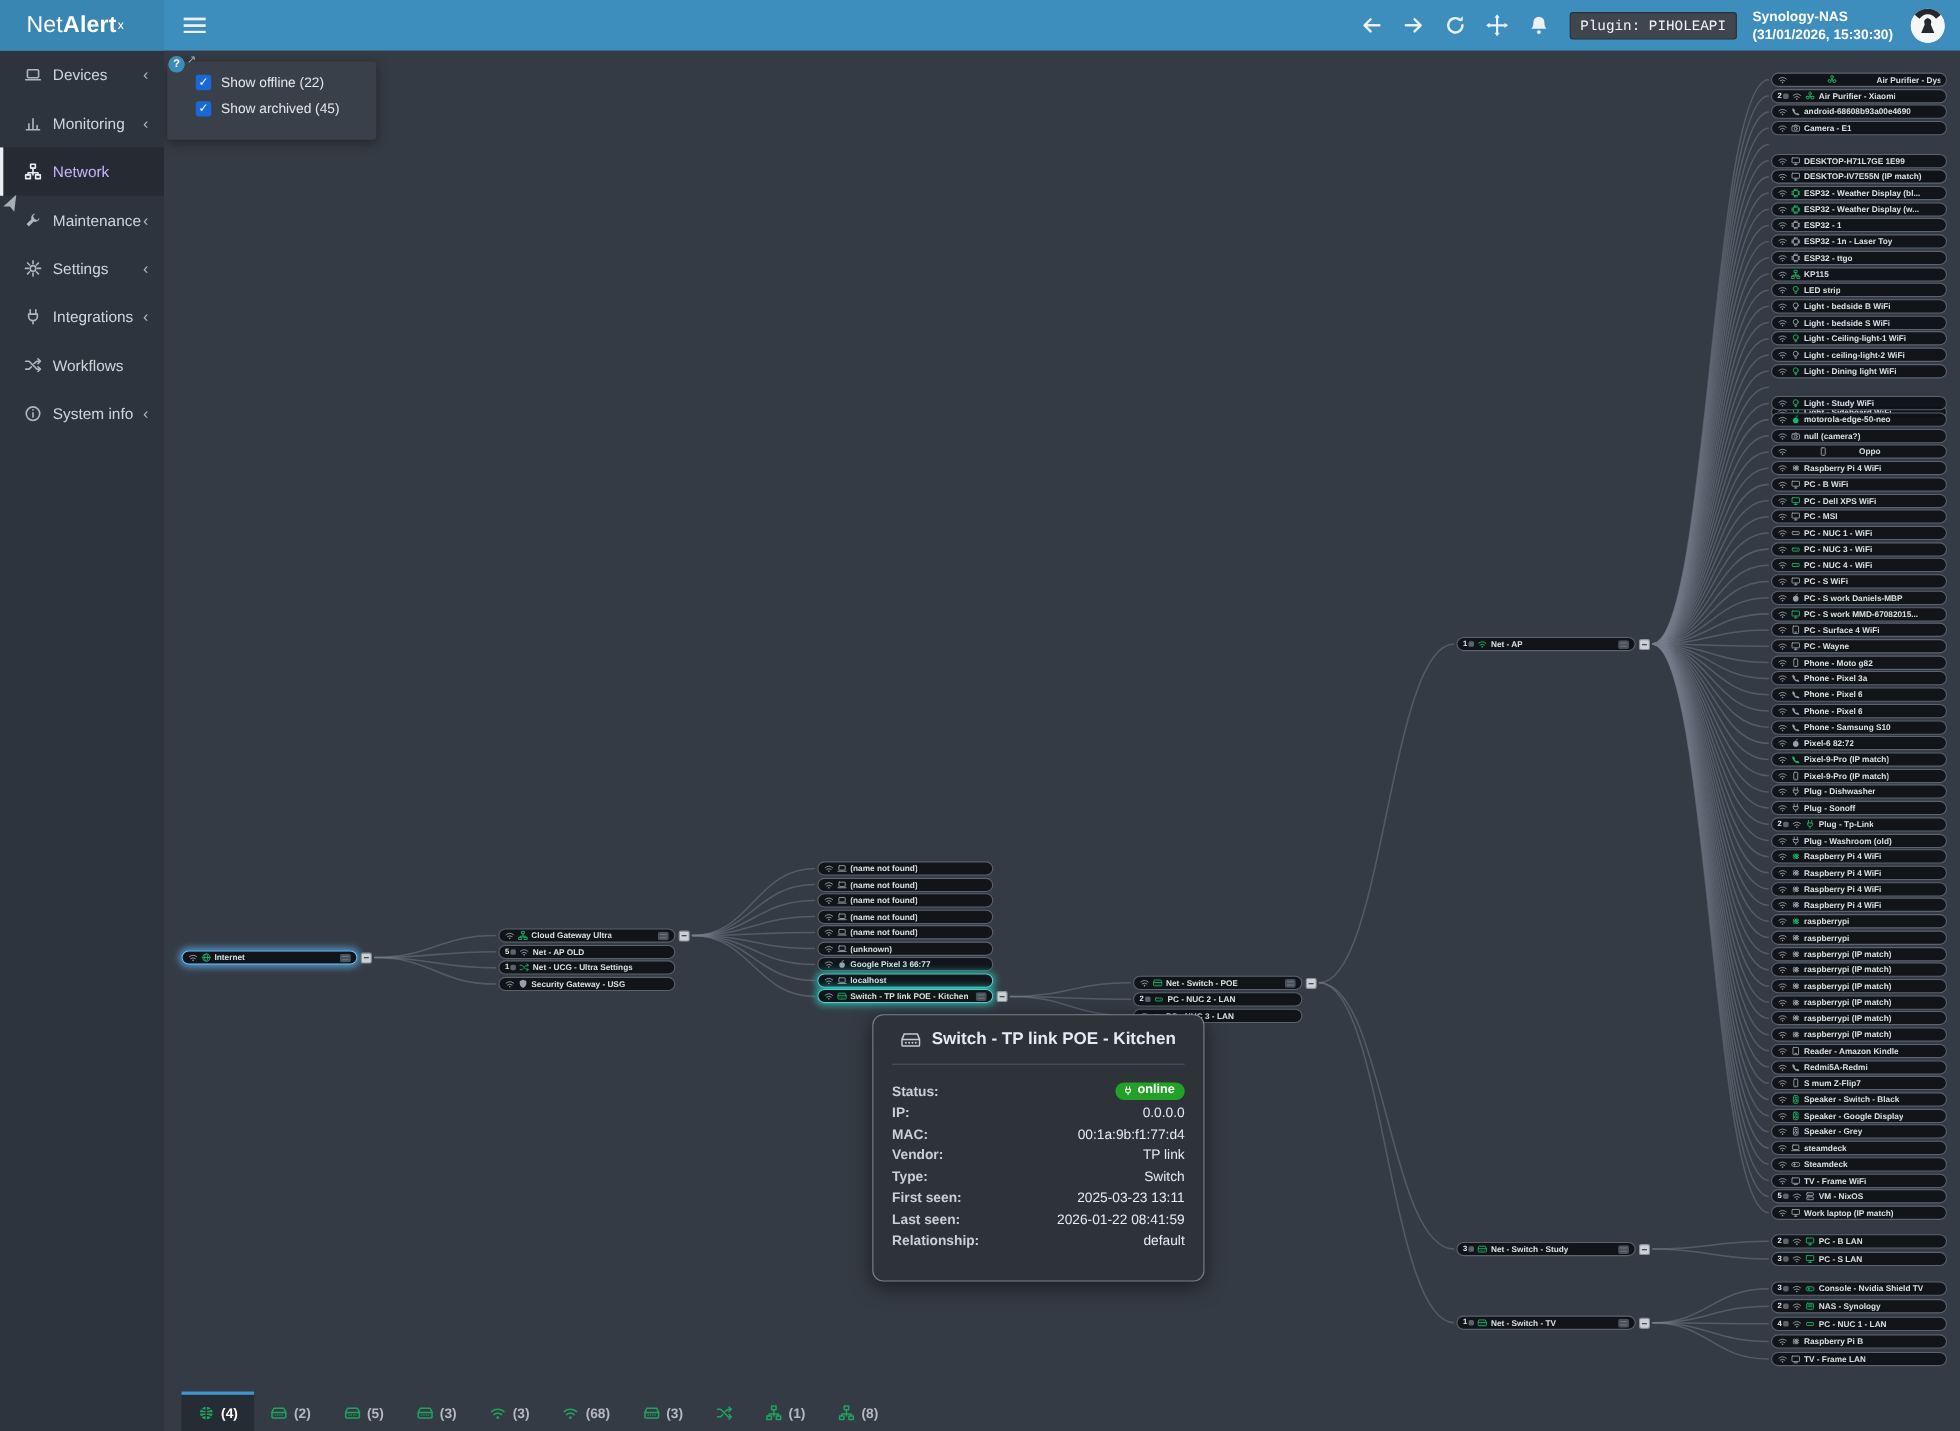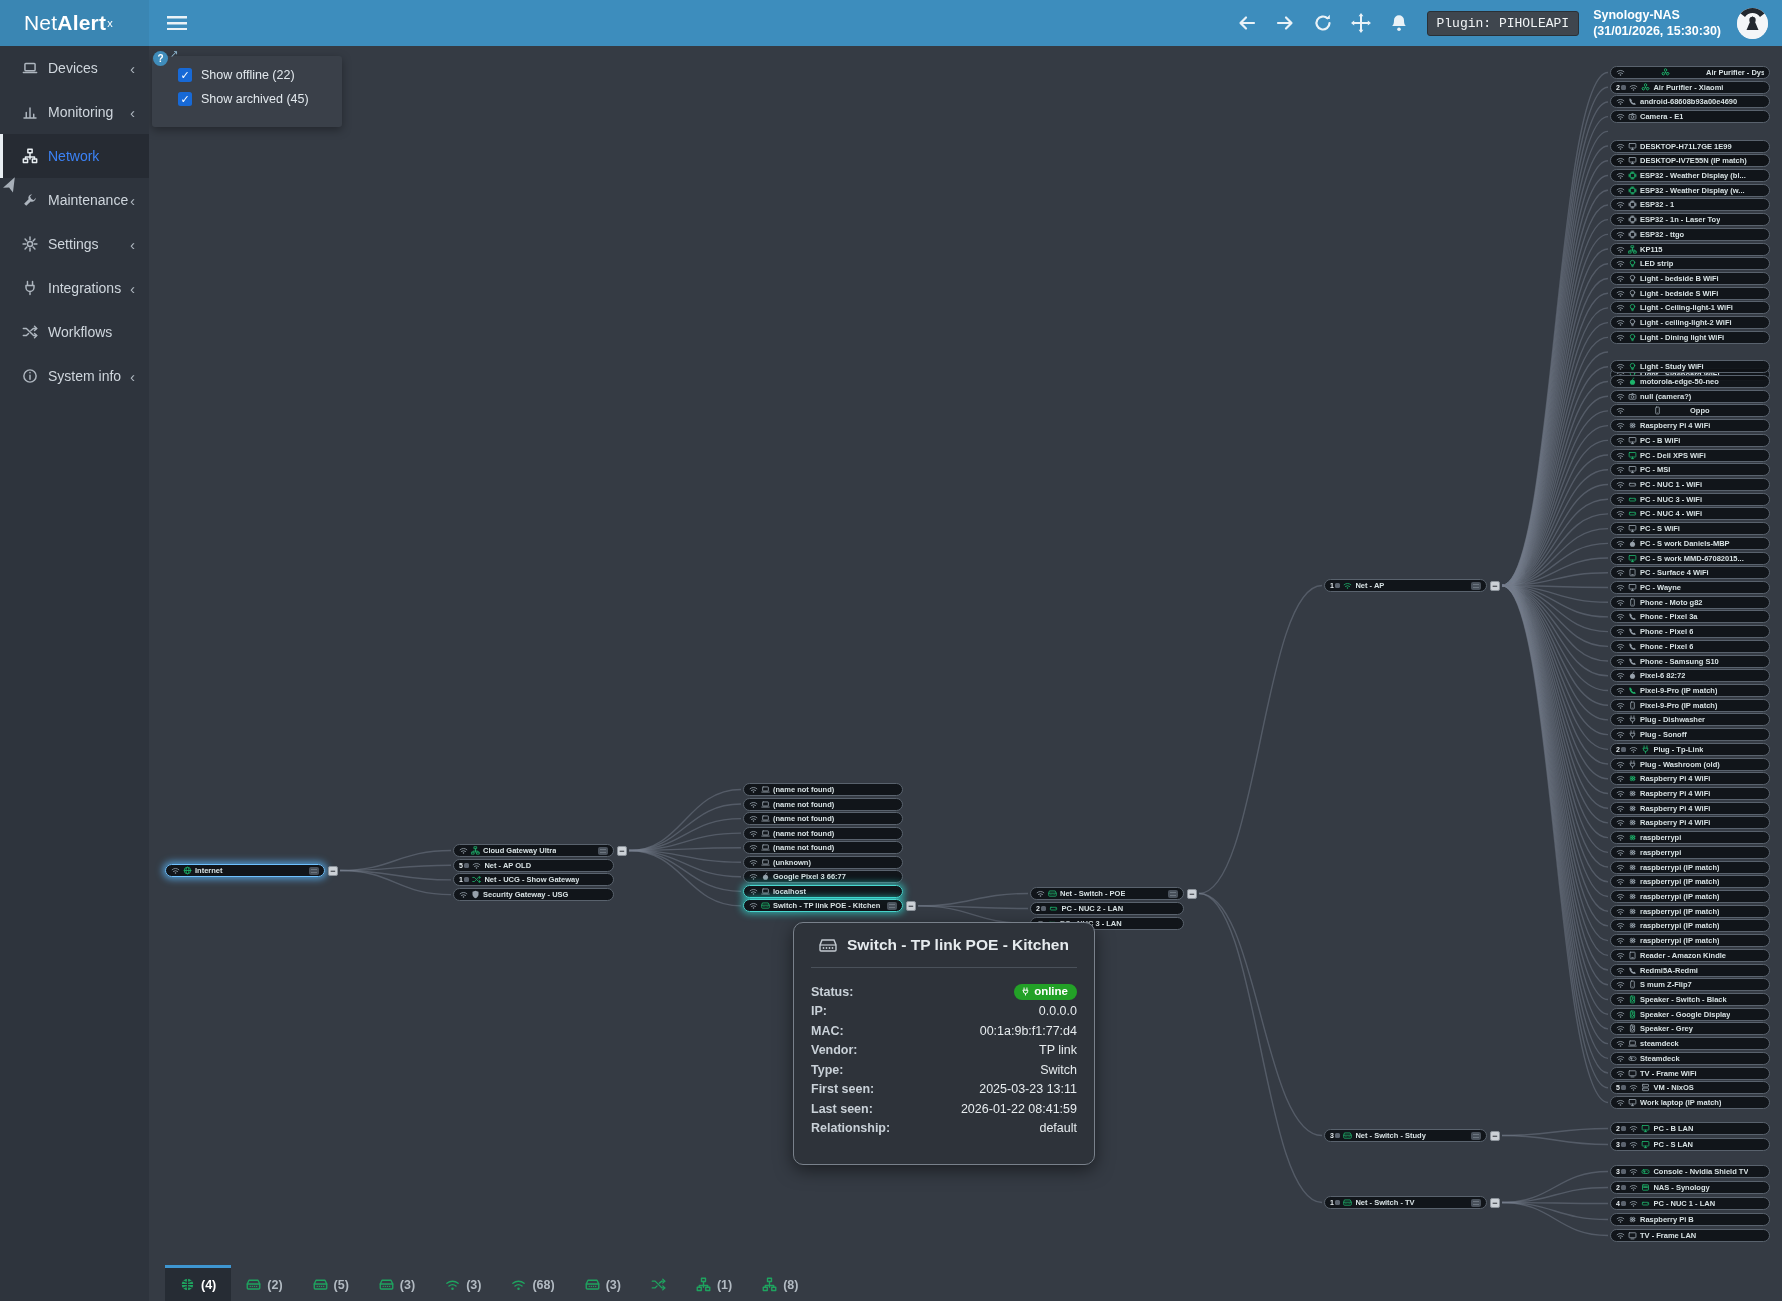--- a/index.html
+++ b/index.html
@@ -22,21 +22,21 @@
   #nas-block { text-align:left; color:#fff; font-size:12.5px; font-weight:bold; line-height:16px; margin-right:16px; }
   #avatar { width:31px; height:31px; border-radius:50%; background:#f4f6f8; margin-right:14px; position:relative; overflow:hidden; }
   #avatar svg { width:31px; height:31px; display:block; }
 
   
   #sidebar { position:absolute; left:0; top:46px; width:149px; height:1255px; background:#2e343d; z-index:25; }
   .side-item { position:relative; height:44px; display:flex; align-items:center; padding-left:22px; color:#cfd6dd; font-size:14px; cursor:pointer; }
   .side-item .sicon { width:16px; height:16px; margin-right:10px; color:#aeb6bf; flex:0 0 16px; }
   .side-item .sicon svg { width:16px; height:16px; display:block; }
   .side-item .chev { margin-left:auto; margin-right:14px; color:#aeb6bf; font-size:15px; }
-  .side-item.active { background:#262b33; color:#3b82f6; }
+  .side-item.active { background:#262b33; color:#c4b5fd; }
   .side-item.active::before { content:""; position:absolute; left:0; top:0; bottom:0; width:3px; background:#e9eff3; }
   #rocket { position:absolute; left:1px; top:176px; width:18px; height:18px; color:#a7afb8; transform:rotate(-18deg); z-index:26; }
   #rocket svg { width:18px; height:18px; }
 
   
   #help-btn { position:absolute; left:153px; top:51px; width:15px; height:15px; border-radius:50%; background:#3f8cba; color:#fff; font-size:10px; font-weight:bold; text-align:center; line-height:15px; z-index:22; }
   #help-ext { position:absolute; left:170px; top:48px; color:#8fb9d2; font-size:10px; z-index:22; }
   #filter-panel { position:absolute; left:152px; top:56px; width:190px; height:71px; background:#3a4049; border-radius:3px; box-shadow:0 3px 10px rgba(0,0,0,.35); z-index:21; padding:12px 0 0 26px; }
   .filter-row { display:flex; align-items:center; margin-bottom:10px; cursor:pointer; }
   .cbx { width:14px; height:14px; background:#1769d6; border-radius:2.5px; color:#fff; font-size:11px; line-height:14px; text-align:center; margin-right:9px; }
@@ -381,21 +381,21 @@
         <span style="overflow:hidden;text-overflow:clip">Net - AP OLD</span>
       </div>
       <div class="node" style="left: 453px; top: 873.4px; width: 161px;">
         <span class="bnum">1<i></i></span>
         <span class="nicon">
           <svg viewBox="0 0 12 12" style="width:9px;height:9px;display:block" fill="none" stroke="#1db36b" stroke-width="1.1" stroke-linecap="round" stroke-linejoin="round">
             <path d="M1 3.3h2.3l5.4 5.4H11M1 8.7h2.3l1.6-1.6M6.7 4.9l2-1.6H11"></path>
             <path d="M9.4 1.7 11 3.3 9.4 4.9M9.4 7.1 11 8.7 9.4 10.3"></path>
           </svg>
         </span>
-        <span style="overflow:hidden;text-overflow:clip">Net - UCG - Show Gateway</span>
+        <span style="overflow:hidden;text-overflow:clip">Net - UCG - Ultra Settings</span>
       </div>
       <div class="node" style="left: 453px; top: 888.1px; width: 161px;">
         <span class="nicon">
           <svg viewBox="0 0 12 12" style="width:9px;height:9px;display:block" fill="none" stroke="#97a1ab" stroke-width="1.1" stroke-linecap="round" stroke-linejoin="round">
             <path d="M1.5 5a7 7 0 0 1 9 0"></path>
             <path d="M3.2 7.2a4.6 4.6 0 0 1 5.6 0"></path>
             <circle cx="6" cy="9.4" r="1" fill="#97a1ab" stroke="none"></circle>
           </svg>
         </span>
         <span class="nicon">

